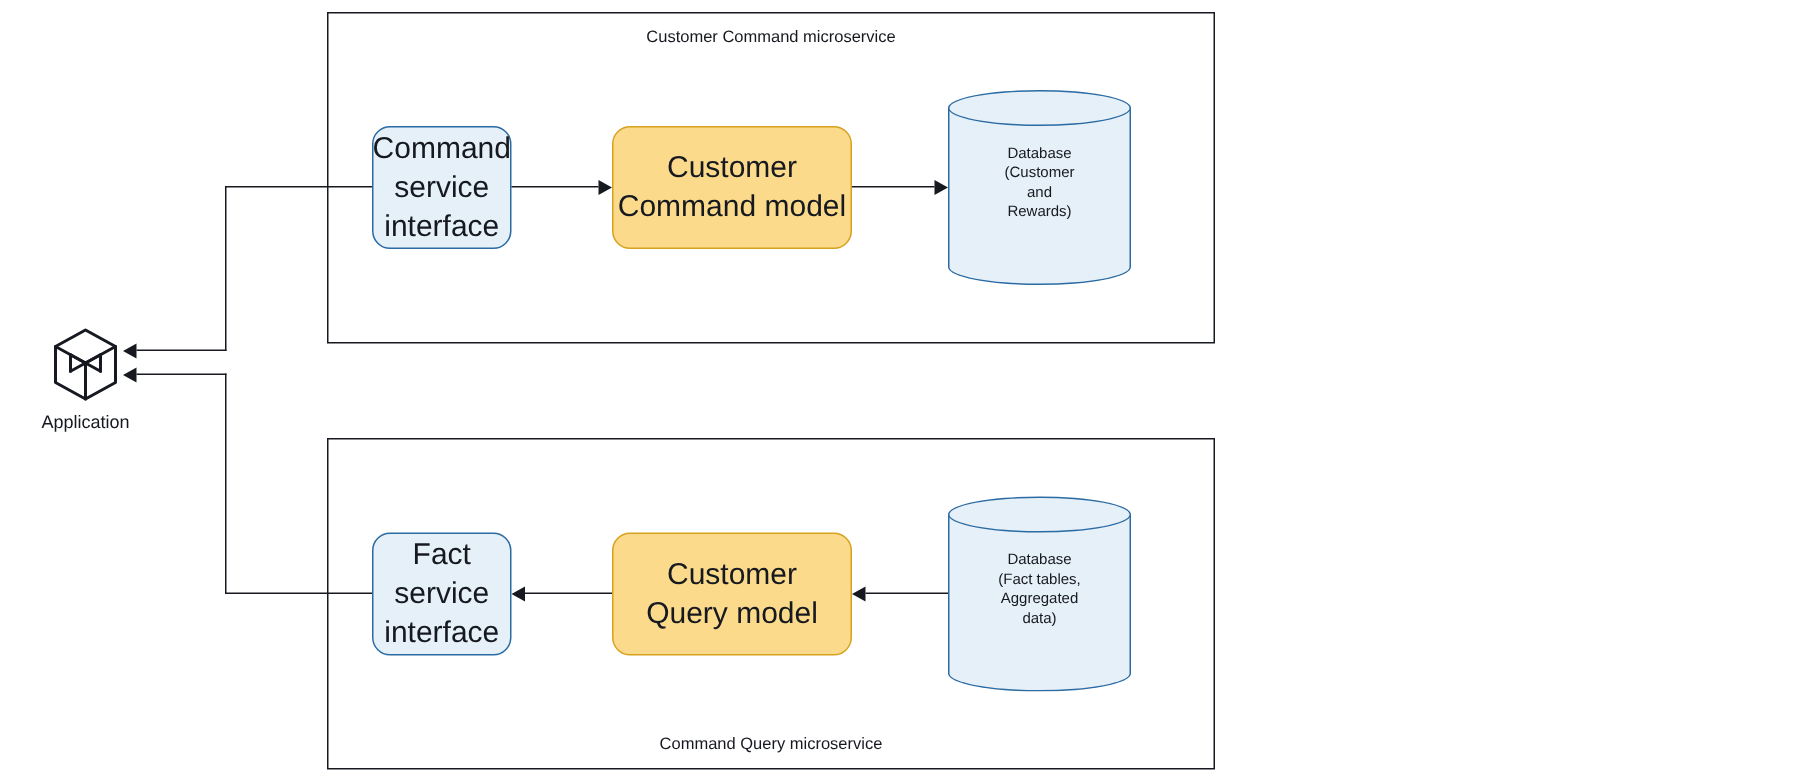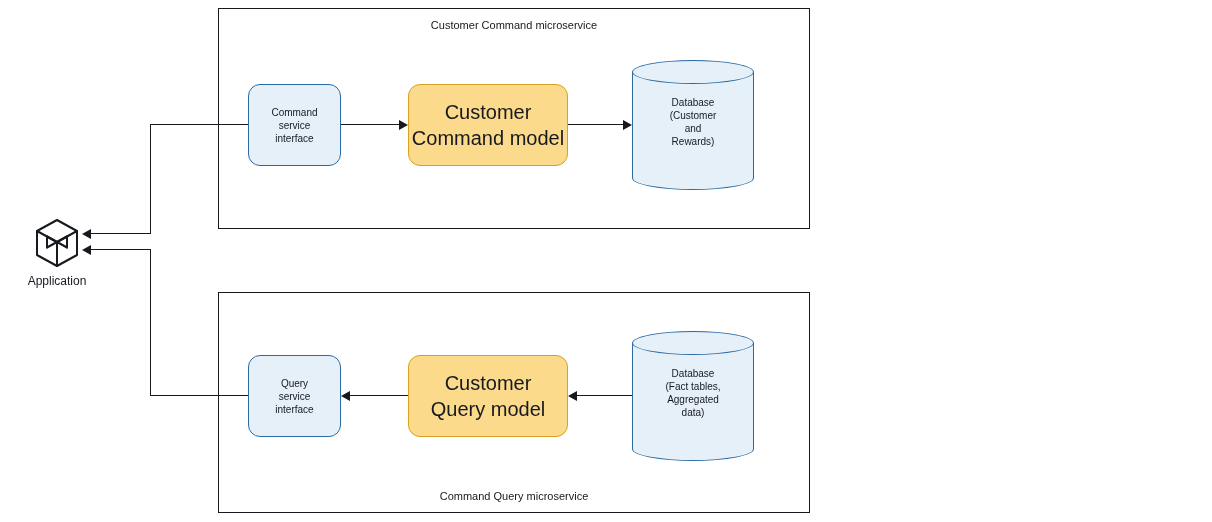--- a/index.html
+++ b/index.html
@@ -28,21 +28,21 @@
   .btn-box {
     position: absolute;
     border: 1px solid #2b6ba3;
     background: #e6f0f8;
     border-radius: 12px;
     box-sizing: border-box;
     display: flex;
     align-items: center;
     justify-content: center;
     text-align: center;
-    font-size: 10px;
+    font-size: 20px;
     line-height: 1.3;
   }
   .model-box {
     position: absolute;
     border: 1px solid #d6a21f;
     background: #fbda8b;
     border-radius: 12px;
     box-sizing: border-box;
     display: flex;
     align-items: center;
@@ -155,21 +155,21 @@
 (Customer
 and
 Rewards)</div>
 </div>
 
 <div class="container" style="left:218px; top:292px; width:592px; height:221px;">
   <div class="container-title" style="bottom:10px;">Command Query microservice</div>
 </div>
 
 <div class="btn-box" style="left:248px; top:355px; width:93px; height:82px;">
-  <span style="white-space:pre-line;">Query
+  <span style="white-space:pre-line;">Fact
 service
 interface</span>
 </div>
 
 <div class="model-box" style="left:408px; top:355px; width:160px; height:82px;">
   <span style="white-space:pre-line;">Customer
 Query model</span>
 </div>
 
 <div class="db" style="left:632px; top:331px; width:122px; height:130px;">

